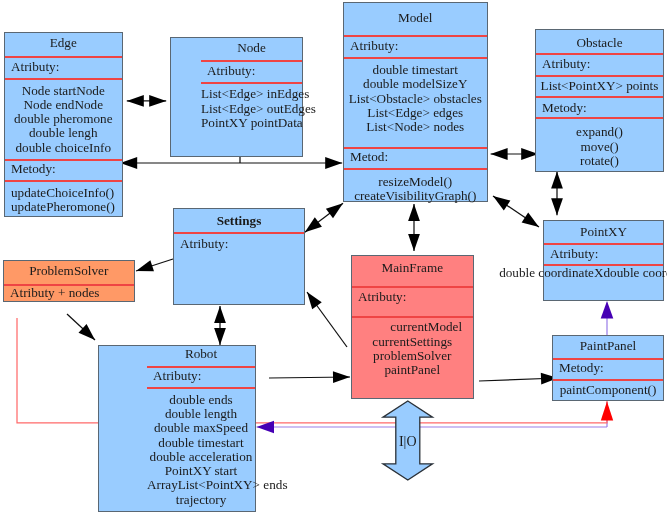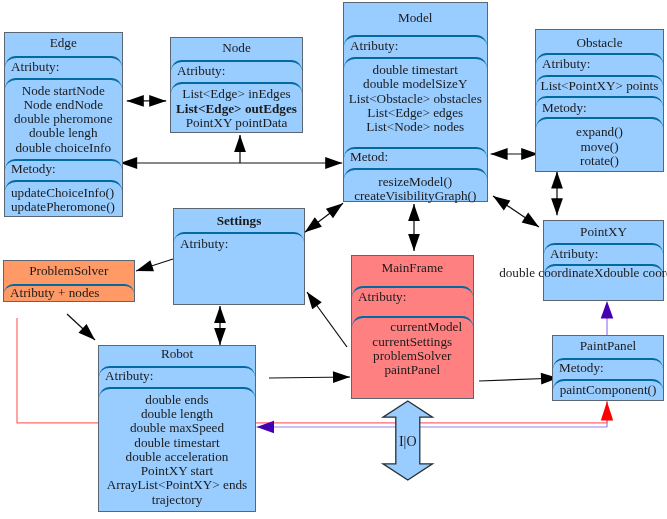--- a/index.html
+++ b/index.html
@@ -1,21 +1,21 @@
 <!DOCTYPE html>
 <html><head>
 <meta charset="utf-8">
 <title>UML Class Diagram</title>
 <style>
   html,body{margin:0;padding:0;background:#ffffff;}
   #canvas{position:relative;width:667px;height:519px;background:#fff;overflow:hidden;
           font-family:"Liberation Serif",serif;font-size:13.2px;color:#1b1b1b;}
   .uml{position:absolute;box-sizing:border-box;border:1.6px solid #5a6773;}
   .uml .sec{box-sizing:border-box;position:relative;}
-  .uml .sec + .sec{border-top:2px solid #0369a1;border-radius:11px;}
+  .uml .sec + .sec{border-top:2px solid #ef4444;}
   .ln{display:block;white-space:pre;line-height:14.3px;position:relative;top:-1.2px;}
   .ctr{text-align:center;}
   .lft{text-align:left;padding-left:6px;}
   .sans{font-family:"Liberation Sans",sans-serif;}
   svg.arrows{position:absolute;left:0;top:0;width:667px;height:519px;}
 </style>
 </head>
 <body>
 
 <div id="canvas">
@@ -117,30 +117,30 @@
         <span class="ln" style="transform: translateY(1px);">double choiceInfo</span>
       </div>
       <div class="sec lft" style="height: 21px; display: flex; flex-direction: column; justify-content: center;">
         <span class="ln" style="transform: translateY(-0.5px);">Metody:</span>
       </div>
       <div class="sec lft" style="height: 38px; display: flex; flex-direction: column; justify-content: center;">
         <span class="ln" style="transform: translateY(1px);">updateChoiceInfo()</span>
         <span class="ln" style="transform: translateY(1px);">updatePheromone()</span>
       </div>
     </div>
-    <div class="uml" style="left: 170px; top: 37px; width: 133px; height: 96px; background: rgb(153, 204, 255);">
+    <div class="uml" style="left: 170px; top: 37px; width: 133px; height: 120px; background: rgb(153, 204, 255); padding-left: 30px;">
       <div class="sec ctr" style="height: 22px; display: flex; align-items: center; justify-content: center;">
         <span class="ln" style="transform: translateY(0px);">Node</span>
       </div>
       <div class="sec lft" style="height: 22px; display: flex; flex-direction: column; justify-content: center;">
         <span class="ln" style="transform: translateY(0px);">Atributy:</span>
       </div>
       <div class="sec ctr" style="height: 52px; display: flex; flex-direction: column; justify-content: center;">
         <span class="ln" style="transform: translateY(1px);">List&lt;Edge&gt; inEdges</span>
-        <span class="ln" style="transform: translateY(1px); font-weight: bold;">List&lt;Edge&gt; outEdges</span>
+        <span class="ln" style="transform: translateY(1px);">List&lt;Edge&gt; outEdges</span>
         <span class="ln" style="transform: translateY(1px);">PointXY pointData</span>
       </div>
     </div>
     <div class="uml" style="left: 343px; top: 2px; width: 144.5px; height: 200px; background: rgb(153, 204, 255);">
       <div class="sec ctr" style="height: 32px; display: flex; align-items: center; justify-content: center;">
         <span class="ln" style="transform: translateY(0px);">Model</span>
       </div>
       <div class="sec lft" style="height: 22px; display: flex; flex-direction: column; justify-content: center;">
         <span class="ln" style="transform: translateY(0px);">Atributy:</span>
       </div>
@@ -213,21 +213,21 @@
       <div class="sec lft" style="height: 30px; display: flex; flex-direction: column; justify-content: center;">
         <span class="ln" style="transform: translateY(-4px);">Atributy:</span>
       </div>
       <div class="sec ctr" style="height: 84px; display: flex; flex-direction: column; justify-content: center;">
         <span class="ln" style="transform: translateY(-9px); margin-left: 28px;">currentModel</span>
         <span class="ln" style="transform: translateY(-9px);">currentSettings</span>
         <span class="ln" style="transform: translateY(-9px);">problemSolver</span>
         <span class="ln" style="transform: translateY(-9px);">paintPanel</span>
       </div>
     </div>
-    <div class="uml" style="left: 98px; top: 345px; width: 158px; height: 167px; background: rgb(153, 204, 255);">
+    <div class="uml" style="left: 98px; top: 345px; width: 158px; height: 167px; background: rgb(153, 204, 255); padding-left: 48px;">
       <div class="sec ctr" style="height: 20px; display: flex; align-items: center; justify-content: center;">
         <span class="ln" style="transform: translateY(-1px);">Robot</span>
       </div>
       <div class="sec lft" style="height: 21px; display: flex; flex-direction: column; justify-content: center;">
         <span class="ln" style="transform: translateY(-0.5px);">Atributy:</span>
       </div>
       <div class="sec ctr" style="height: 126px; display: flex; flex-direction: column; justify-content: center;">
         <span class="ln" style="transform: translateY(-0.3px);">double ends</span>
         <span class="ln" style="transform: translateY(-0.3px);">double length</span>
         <span class="ln" style="transform: translateY(-0.3px);">double maxSpeed</span>

